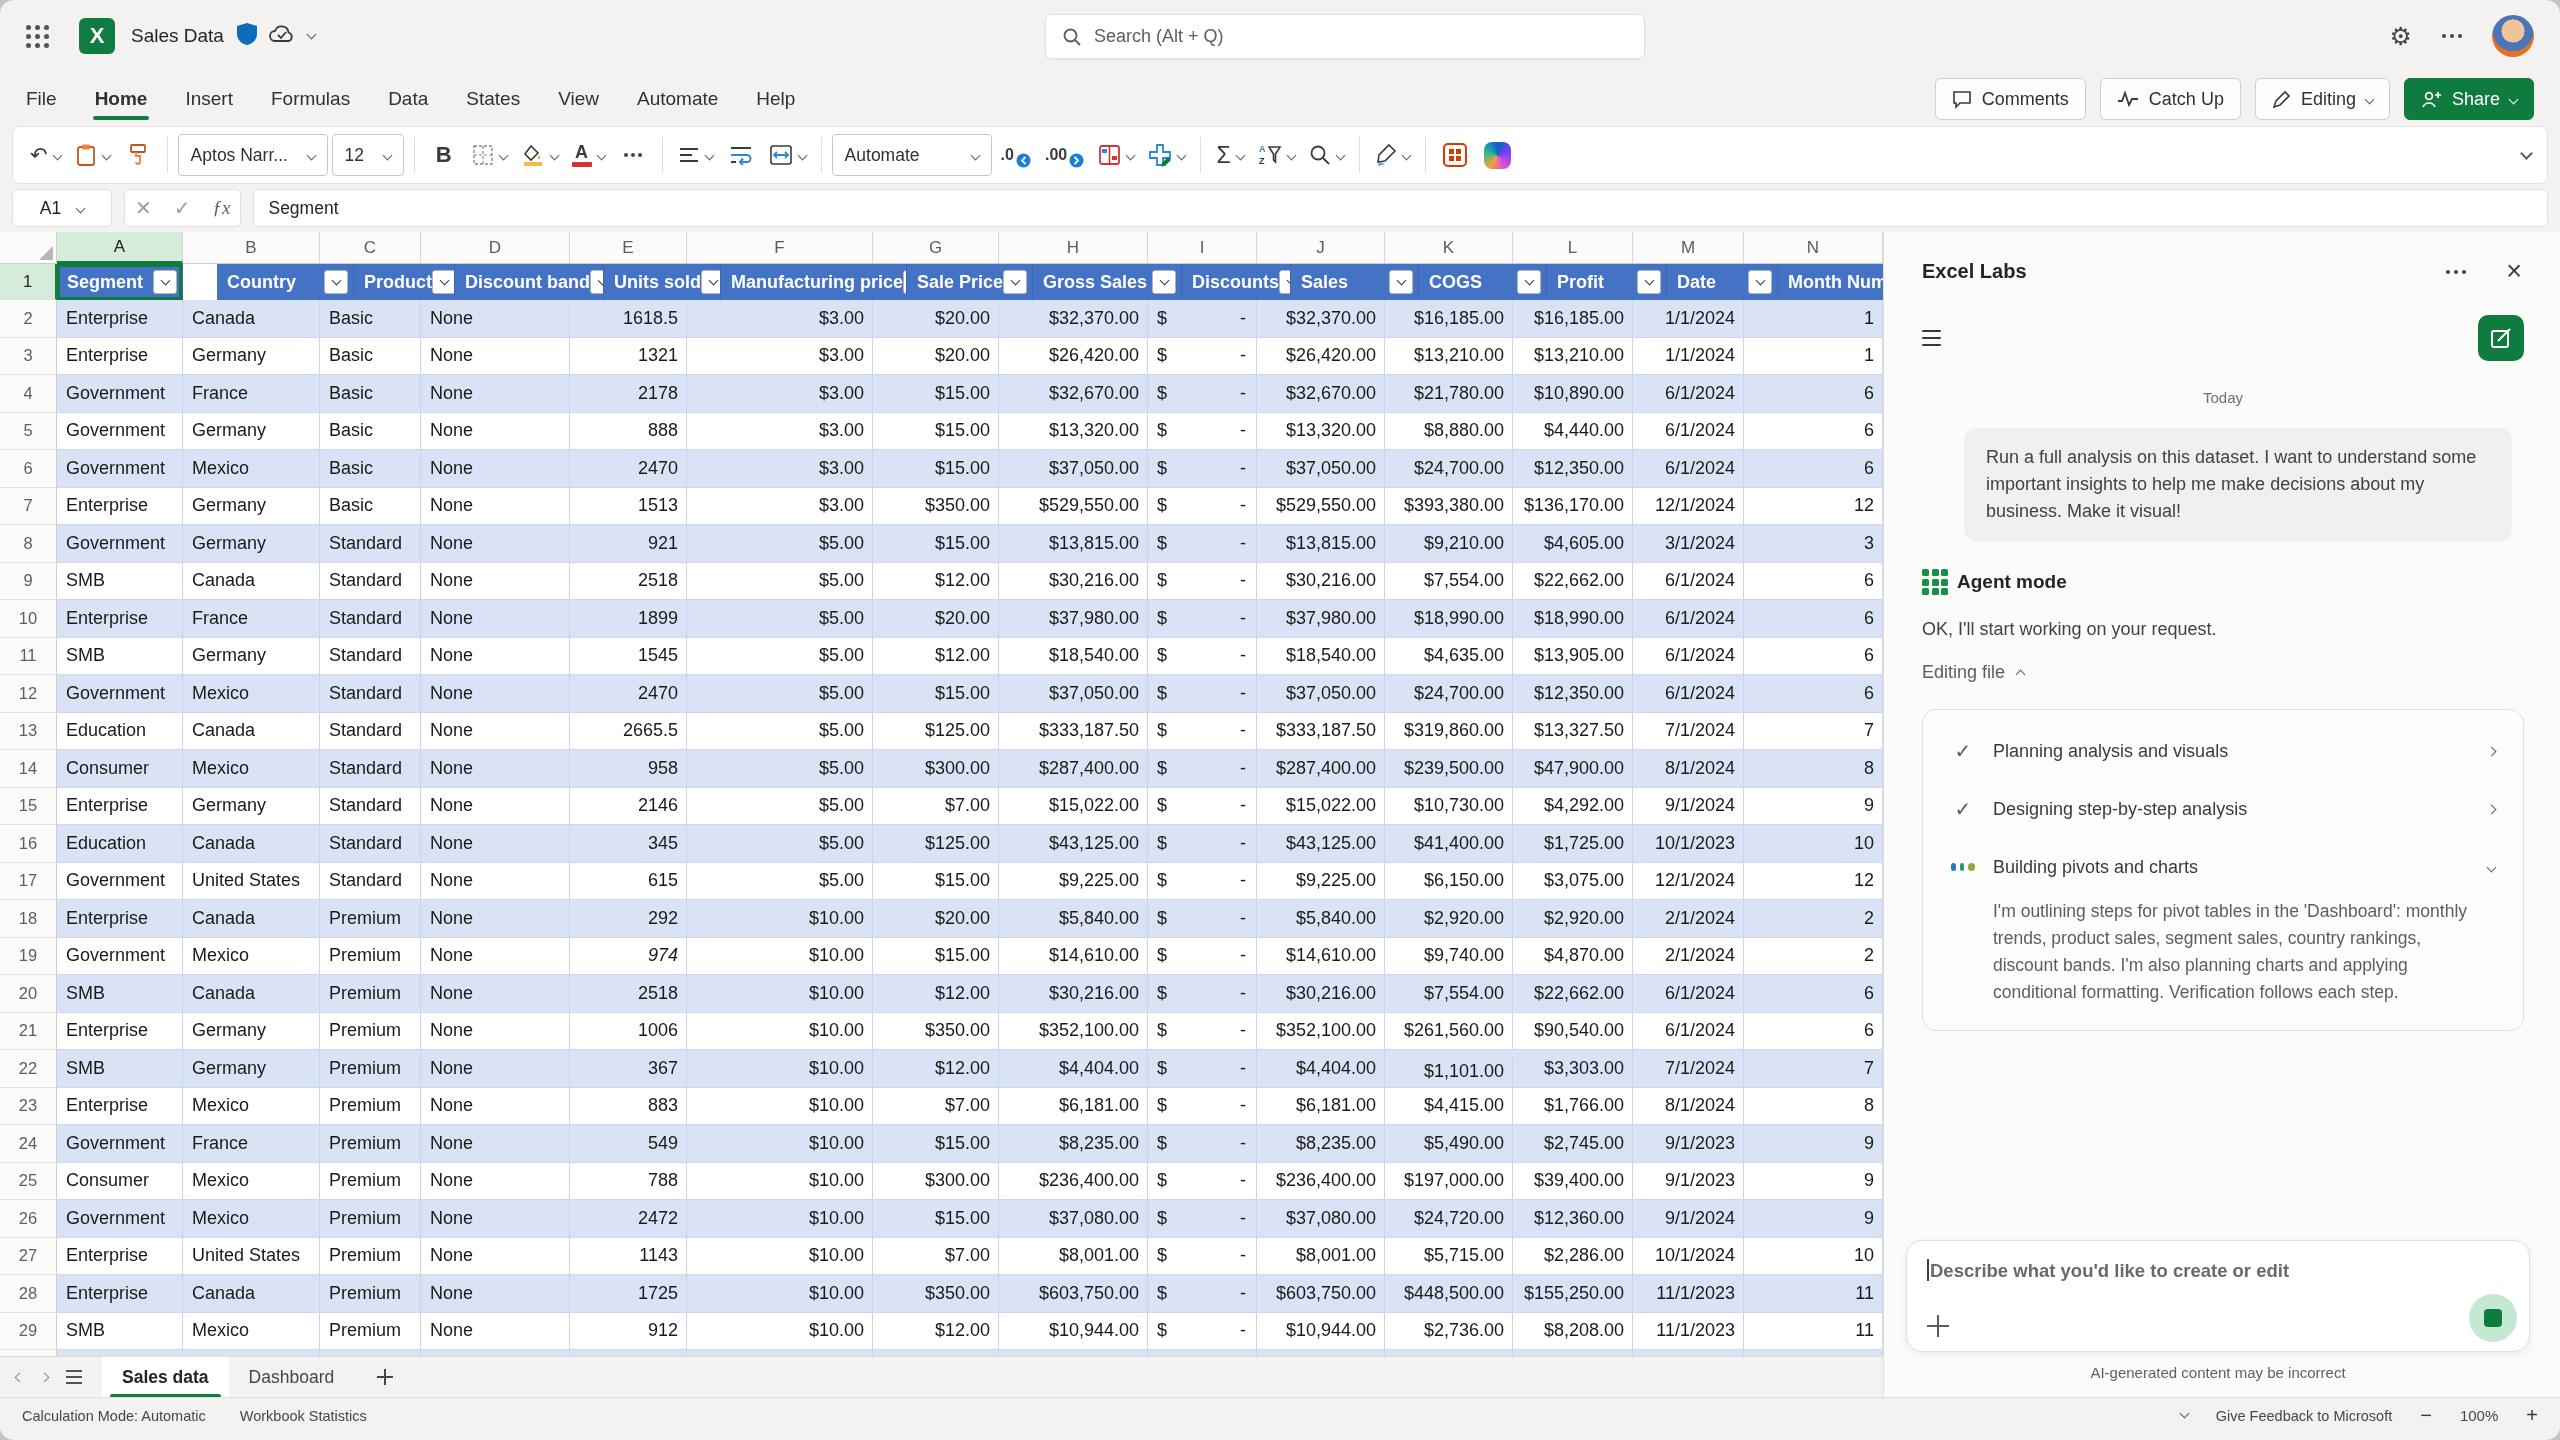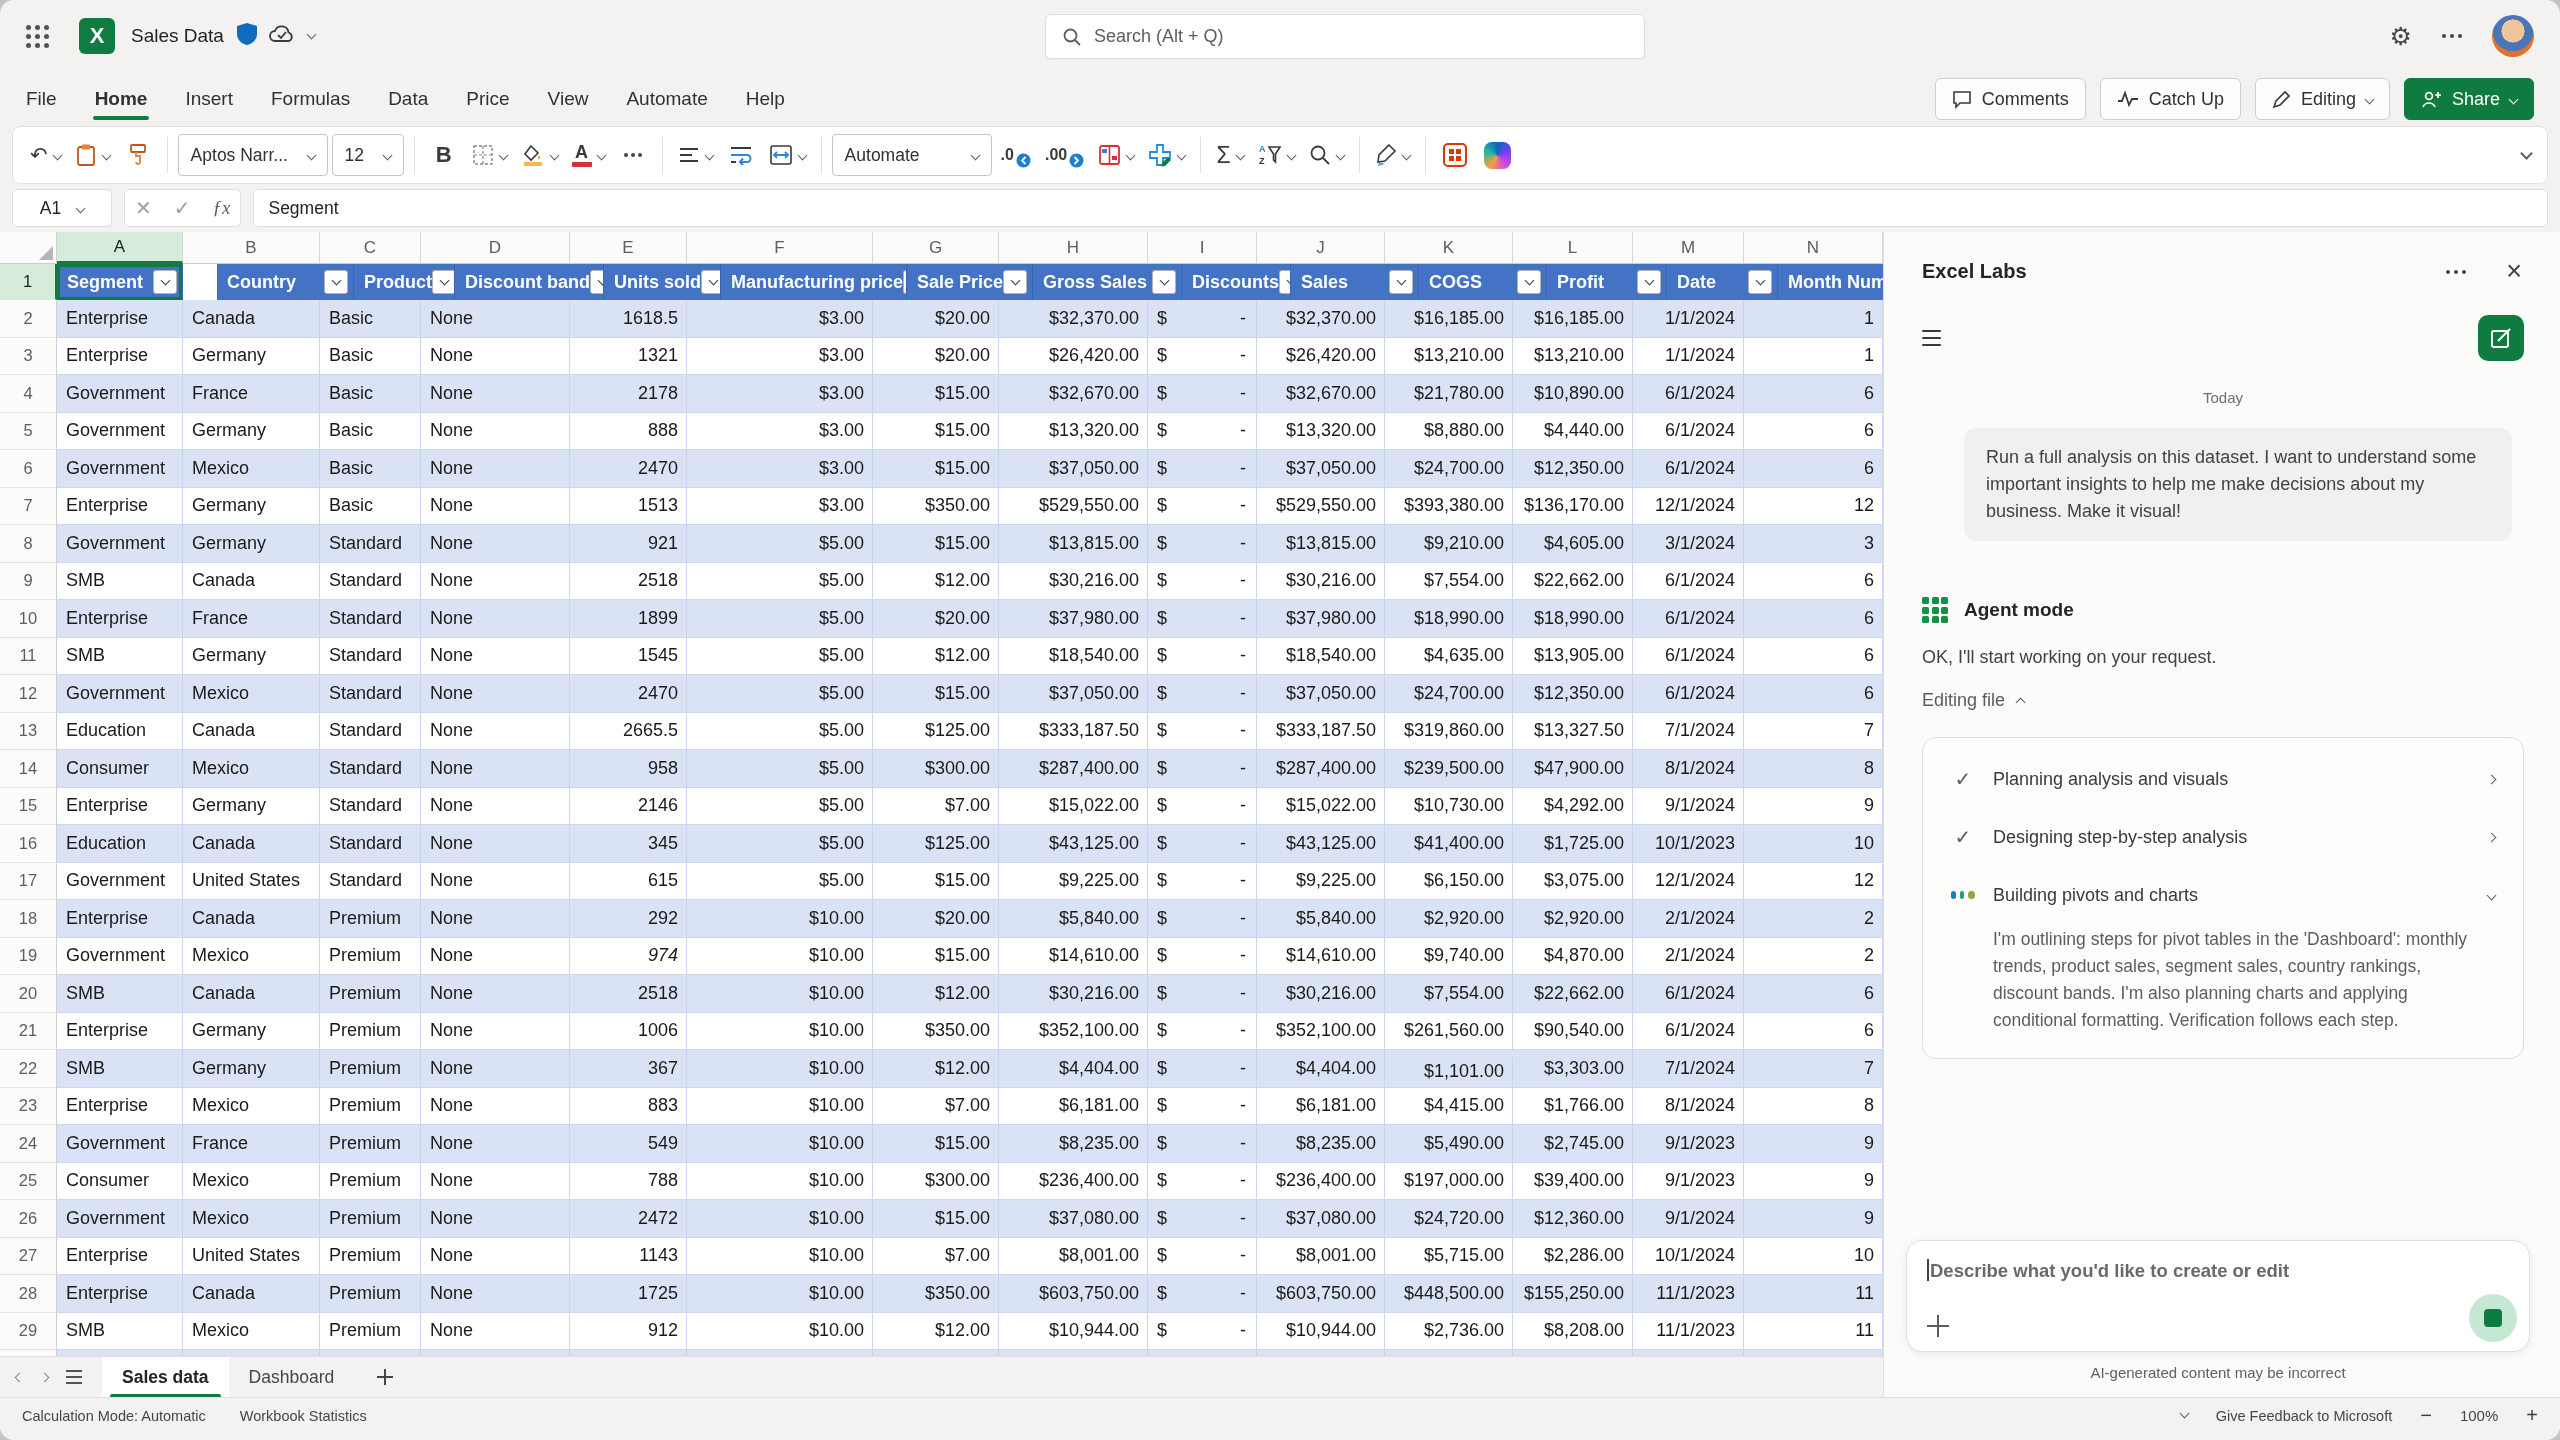--- a/index.html
+++ b/index.html
@@ -110,21 +110,21 @@
   .p-close { font-size:27px; color:#424242; line-height:1; cursor:pointer; }
   .p-toolbar { display:flex; align-items:center; padding:30px 36px 0 38px; }
   .hamb { display:flex; flex-direction:column; gap:5px; cursor:pointer; }
   .hamb i { width:19px; height:2.2px; background:#3b3a39; border-radius:2px; }
   .compose { margin-left:auto; width:46px; height:46px; background:#0f7b3e; border-radius:10px;
     display:flex; align-items:center; justify-content:center; cursor:pointer; }
   .p-chat { flex:1; overflow:hidden; padding:0 36px 0 38px; }
   .p-today { text-align:center; font-size:15px; color:#707070; margin:28px 0 22px; }
   .bubble { margin-left:42px; margin-right:12px; background:#f1f0ee; border-radius:12px;
     padding:16px 22px; font-size:18px; line-height:27px; color:#424242; }
-  .agent-row { margin-top:56px; display:flex; align-items:center; gap:16px; }
+  .agent-row { margin-top:28px; display:flex; align-items:center; gap:9px; }
   .agent-label { font-size:19px; font-weight:700; color:#242424; }
   .agent-ico { width:26px; height:26px; border-radius:5px; display:grid;
     grid-template-columns:repeat(3,7px); grid-template-rows:repeat(3,7px); grid-gap:2.5px; }
   .agent-ico i { background:#159147; border-radius:1.5px; }
   .ok-line { margin-top:24px; font-size:18px; color:#424242; }
   .edit-file { margin-top:22px; display:flex; align-items:center; gap:12px; font-size:18px;
     color:#5f5d5b; cursor:pointer; }
   .steps-card { margin-top:26px; background:#fdfdfc; border:1px solid #e1dfdd; border-radius:14px;
     padding:12px 0 24px; }
   .step { height:58px; display:flex; align-items:center; padding:0 28px; gap:18px; cursor:pointer; }
@@ -226,21 +226,21 @@
     </div>
   </div>
 
   <div class="menubar">
     <div class="menu-items">
         <div class="menu-item">File</div>
         <div class="menu-item active">Home</div>
         <div class="menu-item">Insert</div>
         <div class="menu-item">Formulas</div>
         <div class="menu-item">Data</div>
-        <div class="menu-item">Price</div>
+        <div class="menu-item">States</div>
         <div class="menu-item">View</div>
         <div class="menu-item">Automate</div>
         <div class="menu-item">Help</div>
       </div>
     <div class="mb-actions">
       <div class="mb-btn">
         <svg width="20" height="20" viewBox="0 0 20 20">
             <path d="M2 3 h16 v11 h-10 l-4 4 v-4 h-2 Z" fill="none" stroke="#3b3a39" stroke-width="1.6"></path>
           </svg>
         <span>Comments</span>

